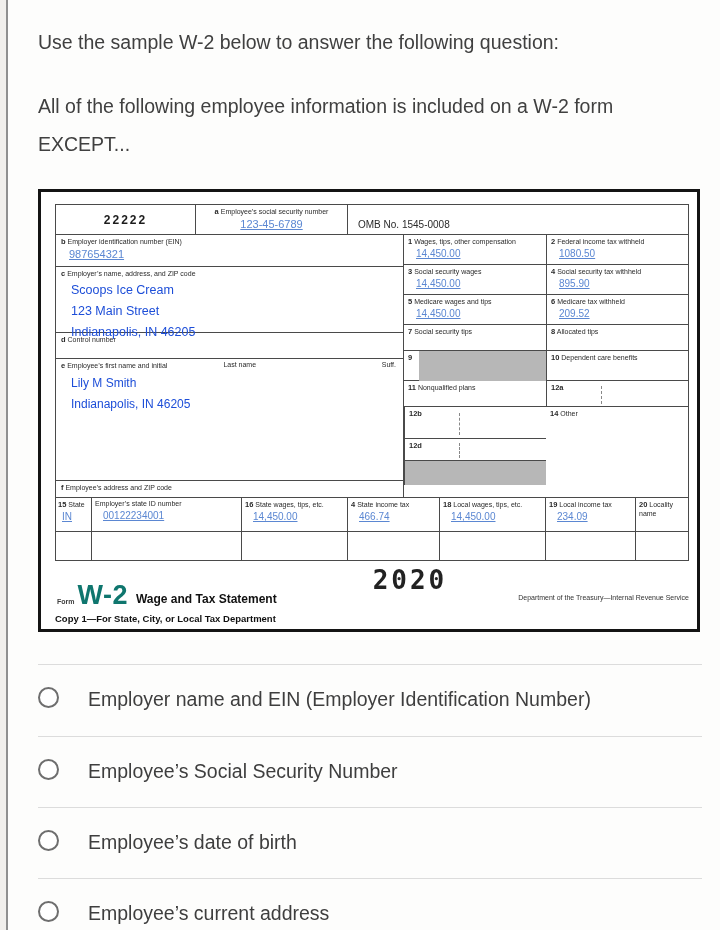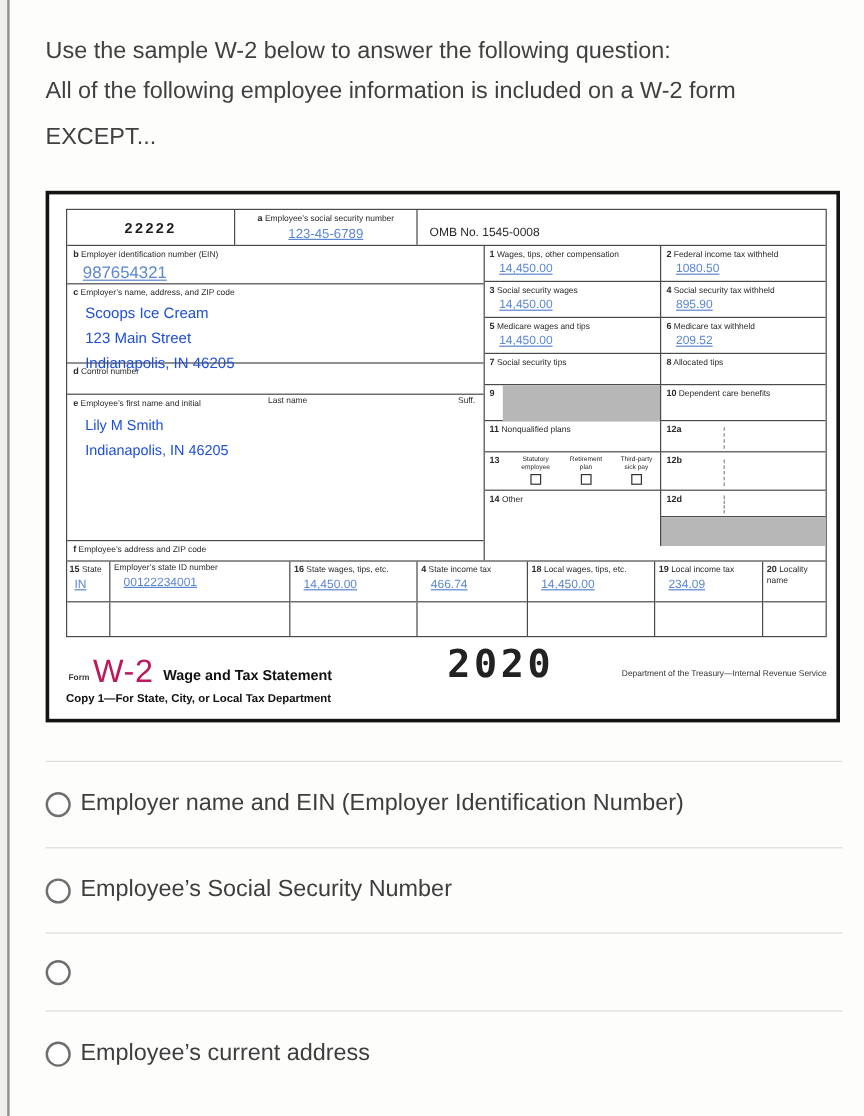--- a/index.html
+++ b/index.html
@@ -11,21 +11,21 @@
     position: relative;
     overflow: hidden;
   }
   .left-strip {
     position: absolute; left: 0; top: 0; width: 8px; height: 100%;
     background: #f1efec; border-right: 2px solid #8f8f8f;
   }
   .content { position: absolute; left: 38px; top: 28px; width: 664px; }
 
   
-  .q1 { font-size: 19.5px; line-height: 1.5; color: #404040; }
+  .q1 { font-size: 19.5px; line-height: 1.5; margin-bottom: 30px; color: #404040; }
   .q2 { font-size: 19.5px; line-height: 1.95; max-width: 618px; margin-bottom: 26px; color: #404040; }
 
   
   .w2-frame {
     border: 3px solid #141414; background: #fff;
     width: 662px; padding: 12px 8px 6px 14px;
   }
   .w2-inner { border: 1px solid #4a4a4a; background: #fff; color: #1c1c1c; }
   .lbl { font-size: 7px; color: #2a2a2a; line-height: 1.25; display: block; }
   .lbl b { font-size: 7.5px; }
@@ -40,21 +40,21 @@
   }
   .ssn-box { width: 152px; border-right: 1px solid #4a4a4a; padding: 2px 4px; text-align: center; }
   .ssn-box .val { padding-left: 0; font-size: 11px; }
   .omb-box { flex: 1; display: flex; align-items: flex-end; padding: 0 0 4px 10px; }
   .omb-box span { font-size: 10px; color: #2a2a2a; }
 
   .mainrow { display: flex; }
   .leftcol { width: 348px; border-right: 1px solid #4a4a4a; }
   .lc { padding: 2px 5px; }
   .lc-b { height: 32px; border-bottom: 1px solid #4a4a4a; }
-  .lc-b .val { font-size: 14px; }
+  .lc-b .val { font-size: 11px; }
   .lc-c { height: 66px; border-bottom: 1px solid #4a4a4a; }
   .lc-c .addr { padding-left: 10px; margin-top: 2px; }
   .lc-d { height: 26px; border-bottom: 1px solid #4a4a4a; }
   .lc-e { height: 122px; border-bottom: 1px solid #4a4a4a; }
   .e-labels { display: flex; }
   .e-labels .lbl2 { font-size: 7px; margin-left: 56px; }
   .e-labels .lbl3 { font-size: 7px; margin-left: auto; padding-right: 2px; }
   .lc-e .addr { padding-left: 10px; margin-top: 3px; font-size: 12px; }
   .lc-f { height: 16px; }
 
@@ -87,34 +87,34 @@
   .stid { flex: 1; padding: 2px 3px; }
   .stc2, .stc4 { width: 106px; }
   .stc3 { width: 92px; }
   .stc5 { width: 90px; }
   .stc6 { flex: 1; }
   .stcol .val { font-size: 10px; }
 
   .w2-footer { position: relative; height: 56px; margin-top: 6px; }
   .f-line1 { display: flex; align-items: flex-end; }
   .f-form-word { font-size: 7px; font-weight: bold; margin: 0 3px 4px 2px; }
-  .f-w2 { font-size: 27px; font-weight: 400; letter-spacing: 0.5px; line-height: 1; color: #be185d; }
+  .f-w2 { font-size: 27px; font-weight: 700; letter-spacing: 0.5px; line-height: 1; color: #0f766e; }
   .f-title { font-size: 12px; font-weight: bold; margin: 0 0 3px 8px; color: #111; }
   .f-year {
     font-family: "DejaVu Sans Mono", monospace; font-weight: bold;
-    font-size: 32px; letter-spacing: 3px; line-height: 1; color: #222;
-    margin: 0 0 4px 96px;
+    font-size: 26px; letter-spacing: 3px; line-height: 1; color: #222;
+    margin: 0 0 16px 96px;
   }
   .f-dept { margin-left: auto; font-size: 7px; color: #333; padding-bottom: 8px; }
   .f-copy { font-size: 9.5px; font-weight: bold; margin-top: 4px; color: #111; }
 
   
   .options { margin-top: 32px; width: 664px; }
   .option {
-    display: flex; align-items: center; gap: 8px;
+    display: flex; align-items: flex-start; gap: 29px;
     padding: 19px 0 21px; border-top: 1px solid #dcdcdc;
     cursor: pointer;
   }
   .radio {
     width: 21px; height: 21px; border: 2px solid #6e6e6e; border-radius: 50%;
     flex-shrink: 0; margin-top: 3px; background: #fff;
   }
   .opt-label { font-size: 19.5px; line-height: 1.55; color: #3e3e3e; max-width: 505px; }
 </style>
 </head>
@@ -207,39 +207,20 @@
           </div>
           <div class="rc colR">
             <span class="lbl"><b>10</b> <span>Dependent care benefits</span></span>
           </div>
           <div class="rc">
             <span class="lbl"><b>11</b> <span>Nonqualified plans</span></span>
           </div>
           <div class="rc colR">
             <span class="lbl"><b>12a</b></span>
             <span class="code-sep"></span>
-          </div>
-          <div class="rc">
-            <div style="display:flex;">
-              <span class="lbl" style="margin-right:2px;"><b>13</b></span>
-              <div class="chk-row">
-                <div class="chk">
-                  <span class="chk-lbl">Statutory employee</span>
-                  <div class="box"></div>
-                </div>
-                <div class="chk">
-                  <span class="chk-lbl">Retirement plan</span>
-                  <div class="box"></div>
-                </div>
-                <div class="chk">
-                  <span class="chk-lbl">Third-party sick pay</span>
-                  <div class="box"></div>
-                </div>
-              </div>
-            </div>
           </div>
           <div class="rc colR">
             <span class="lbl"><b>12b</b></span>
             <span class="code-sep"></span>
           </div>
           <div class="rc cell-14">
             <span class="lbl"><b>14</b> <span>Other</span></span>
           </div>
           <div class="rc colR">
             <span class="lbl"><b>12d</b></span>
@@ -319,20 +300,21 @@
     <div class="option">
       <div class="radio"></div>
       <div class="opt-label">Employer name and EIN (Employer Identification Number)</div>
     </div>
     <div class="option">
       <div class="radio"></div>
       <div class="opt-label">Employee’s Social Security Number</div>
     </div>
     <div class="option">
       <div class="radio"></div>
+      <div class="opt-label">Employee’s date of birth</div>
     </div>
     <div class="option">
       <div class="radio"></div>
       <div class="opt-label">Employee’s current address</div>
     </div>
   </div>
 
 </div>
 
 </body></html>

